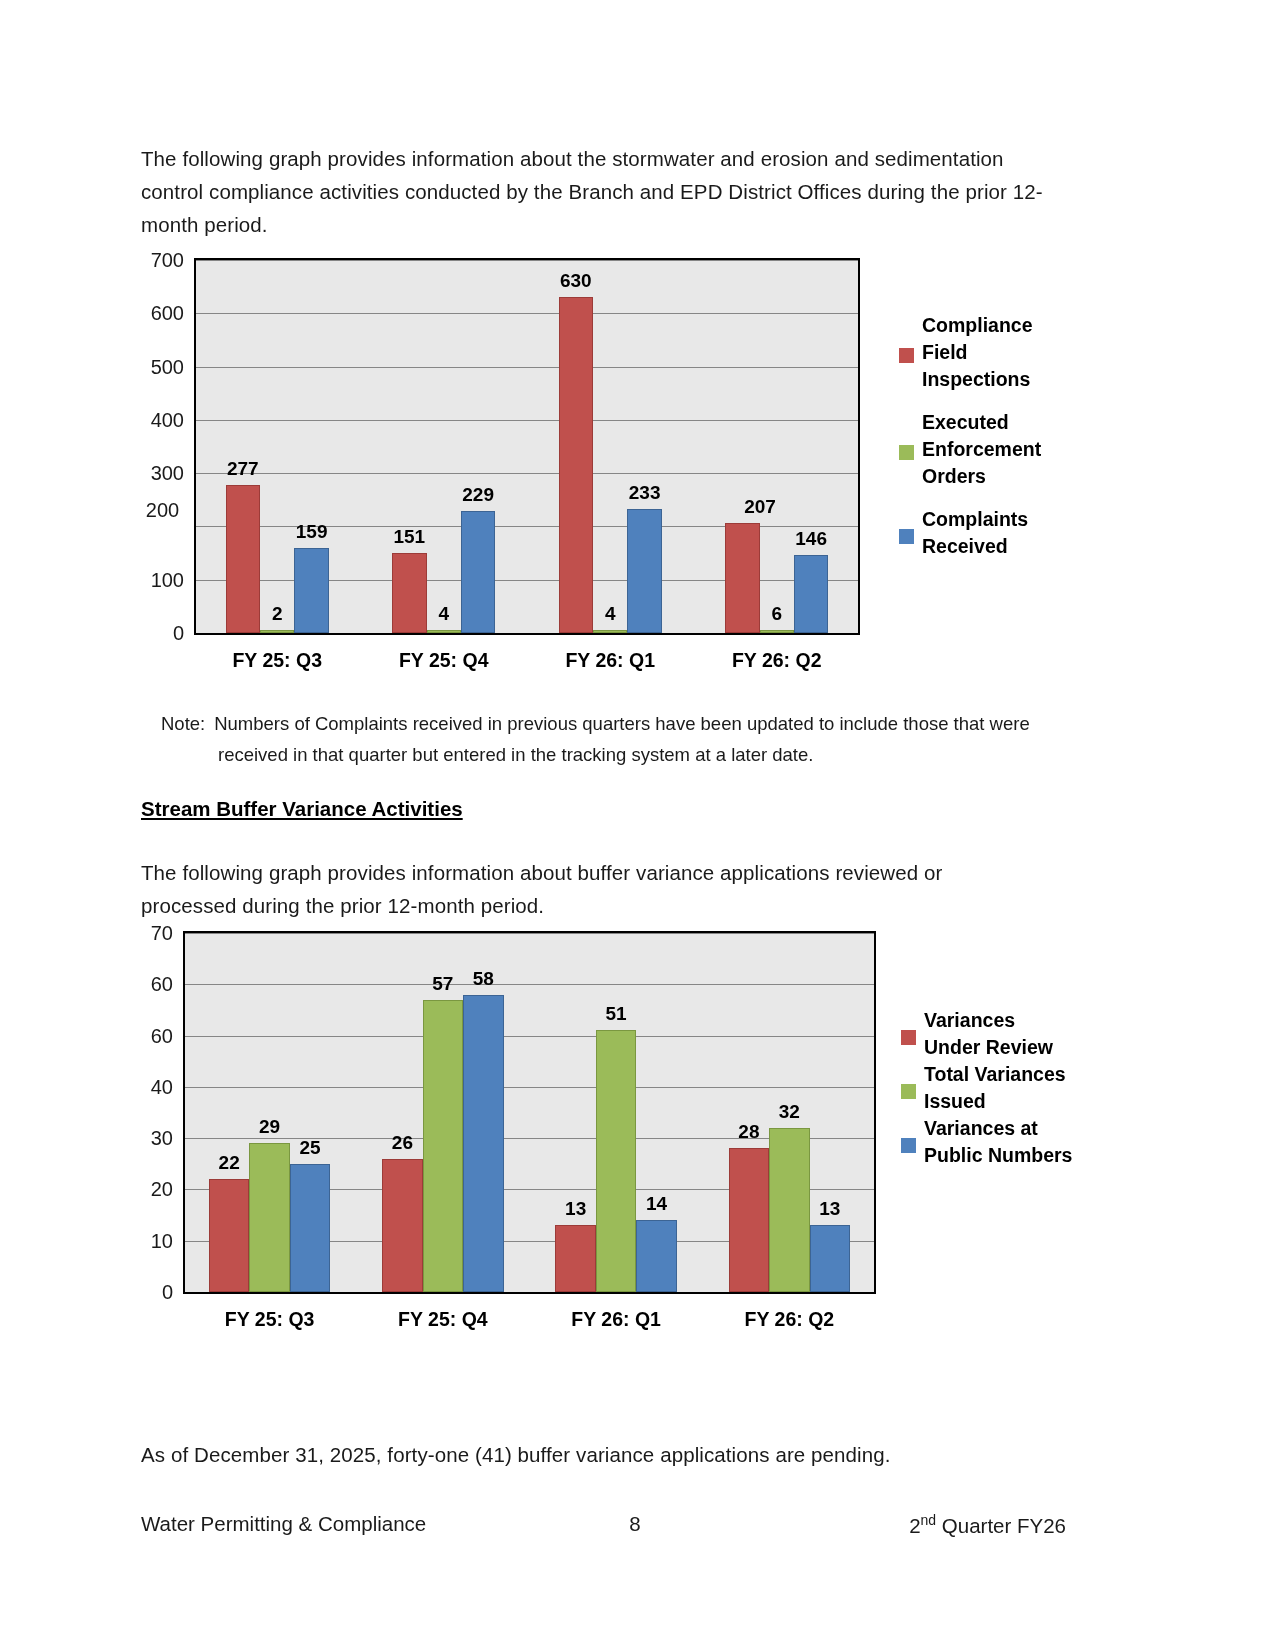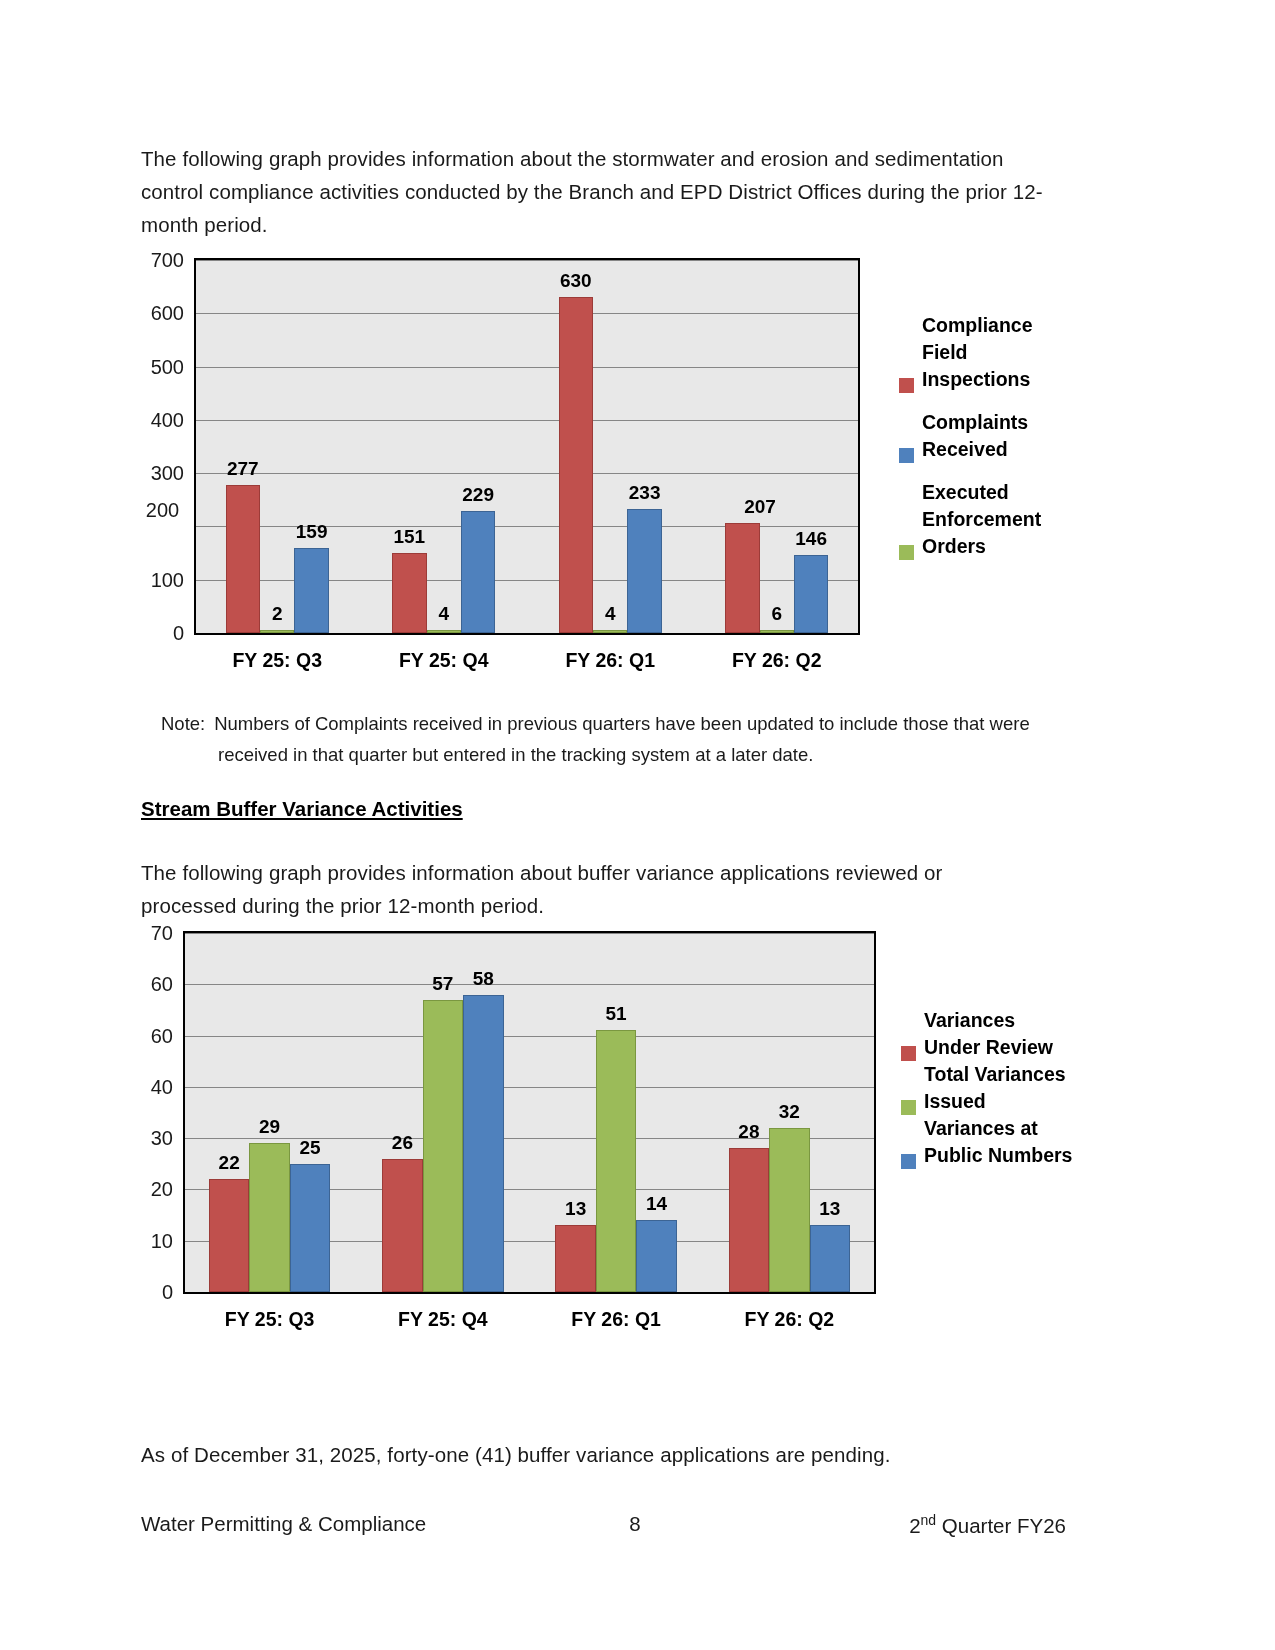--- a/index.html
+++ b/index.html
@@ -81,21 +81,21 @@
     font-weight: bold;
     color: #000;
     white-space: nowrap;
     transform: translateX(-50%);
   }
 
   
   .legend { position: absolute; }
   .legend-item {
     display: flex;
-    align-items: flex-end;
+    align-items: center;
     margin-bottom: 16px;
   }
   .legend-swatch {
     width: 15px; height: 15px;
     margin-top: 6px;
     margin-right: 8px;
     flex: 0 0 auto;
   }
   .legend-text {
     font-size: 19.5px;
@@ -167,26 +167,26 @@
         <div class="dlabel" style="left: 635.75px; top: 352.803px;">6</div>
         <div class="bar blue" style="left: 652.955px; width: 34.41px; height: 77.7971px; position: absolute; top: 305.203px;"></div>
         <div class="dlabel" style="left: 670.16px; top: 278.203px;">146</div>
       </div>
     <div class="legend" id="legend1" style="left:758px; top:62px;">
         <div class="legend-item">
           <div class="legend-swatch" style="background: rgb(192, 80, 77);"></div>
           <div class="legend-text">Compliance Field Inspections</div>
         </div>
         <div class="legend-item">
+          <div class="legend-swatch" style="background: rgb(155, 187, 89);"></div>
+          <div class="legend-text">Executed Enforcement Orders</div>
+        </div>
+        <div class="legend-item">
           <div class="legend-swatch" style="background: rgb(79, 129, 189);"></div>
           <div class="legend-text">Complaints Received</div>
-        </div>
-        <div class="legend-item">
-          <div class="legend-swatch" style="background: rgb(155, 187, 89);"></div>
-          <div class="legend-text">Executed Enforcement Orders</div>
         </div>
       </div>
   </div>
 
   <div class="note" style="left:161px; top:708px; width:900px;">
     <span class="lbl">Note:</span><span>Numbers of Complaints received in previous quarters have been updated to include those that were</span>
     <span class="ln2">received in that quarter but entered in the tracking system at a later date.</span>
   </div>
 
   <div class="heading" style="left:141px; top:797px;">Stream Buffer Variance Activities</div>

